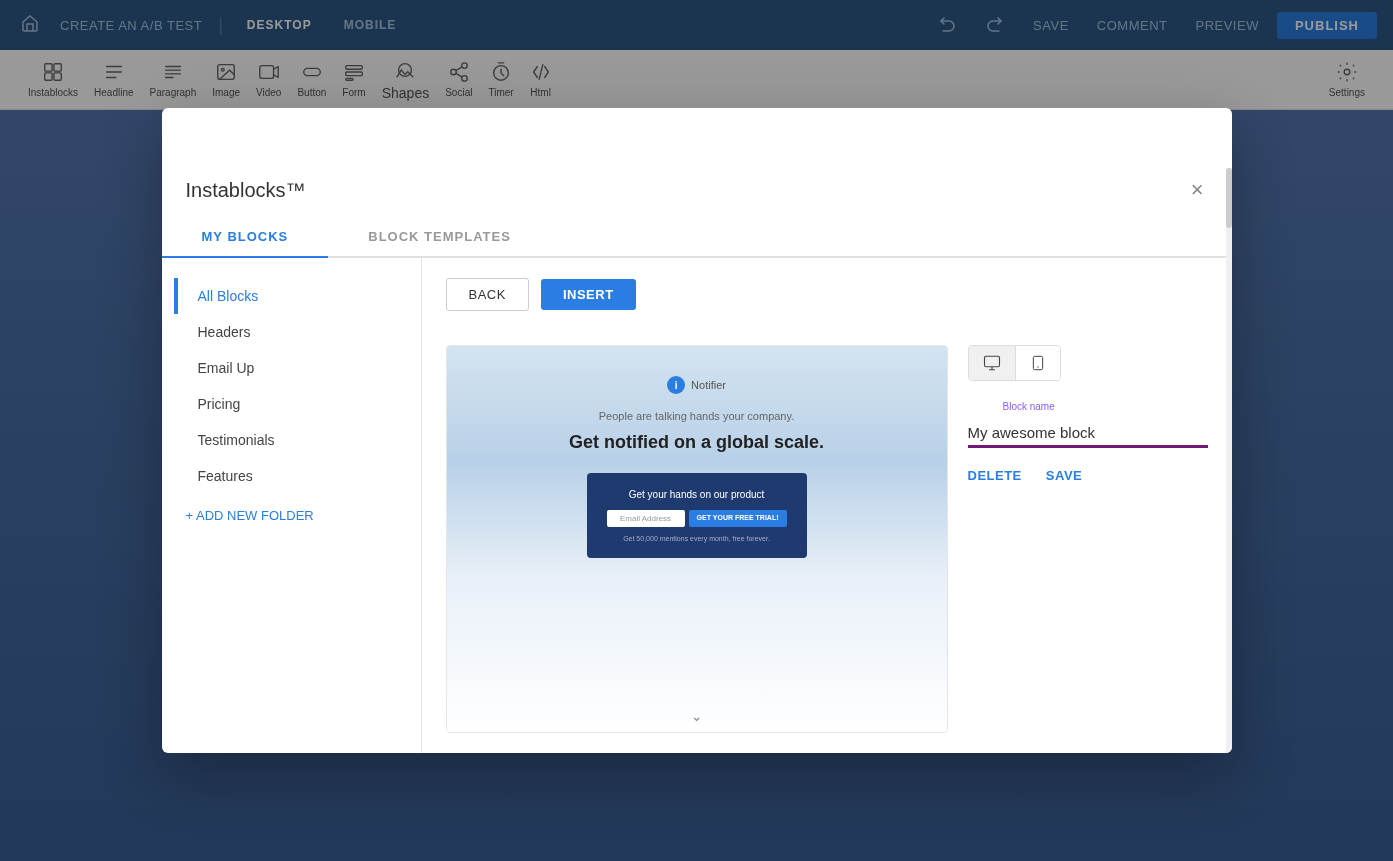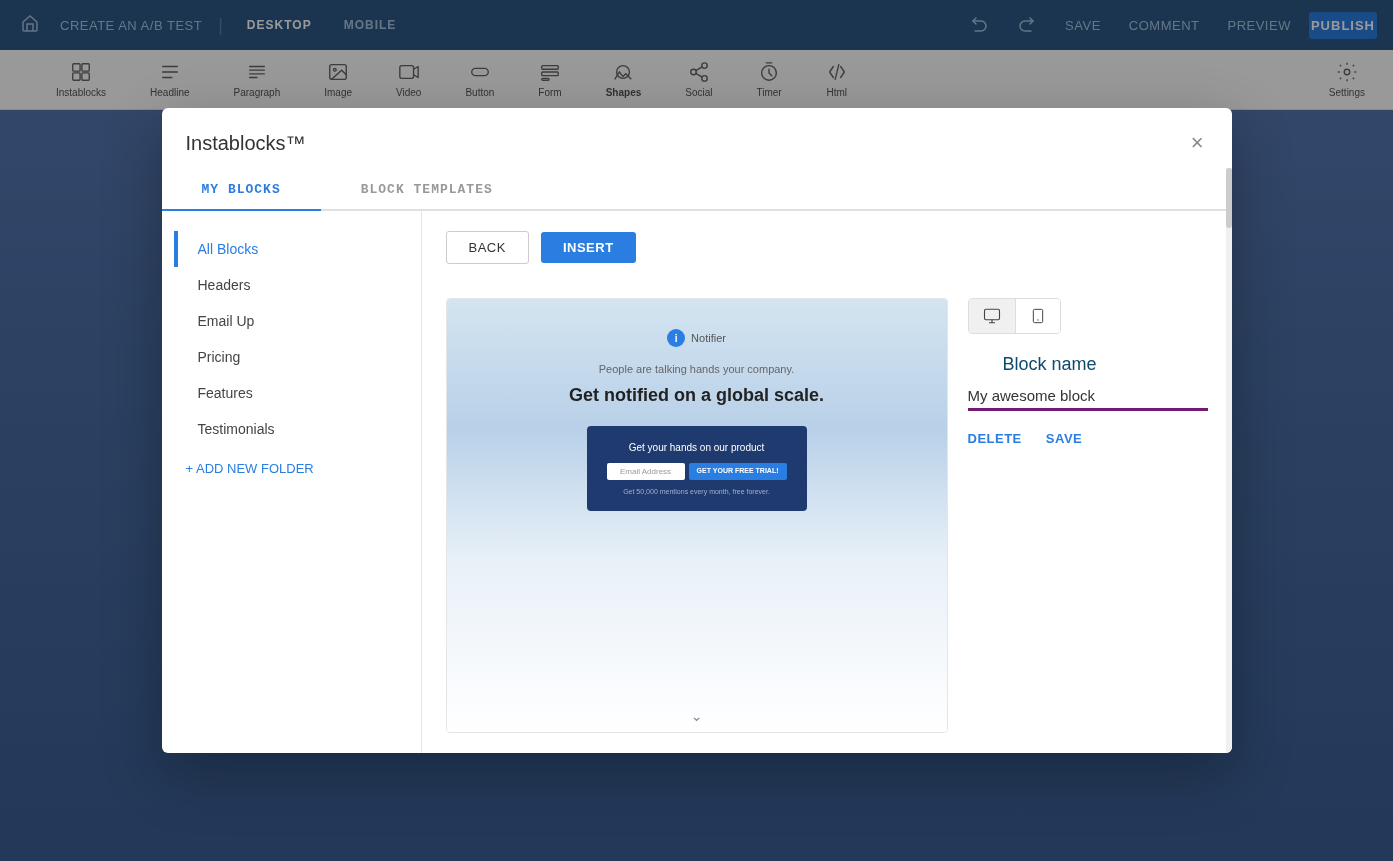--- a/index.html
+++ b/index.html
@@ -74,21 +74,21 @@
       font-size: 13px;
       font-weight: 500;
       cursor: pointer;
       padding: 4px 10px;
       letter-spacing: 0.5px;
     }
     .publish-btn {
       background: #2a7de1;
       color: white;
       border: none;
-      padding: 6px 2px;
+      padding: 6px 18px;
       font-size: 13px;
       font-weight: 600;
       letter-spacing: 1px;
       border-radius: 3px;
       cursor: pointer;
       text-transform: uppercase;
     }
 
     
     .second-toolbar {
@@ -105,21 +105,20 @@
     }
     .tool-item {
       display: flex;
       flex-direction: column;
       align-items: center;
       gap: 4px;
       cursor: pointer;
       color: #666;
       font-size: 11px;
       padding: 4px 8px;
-      margin-left: 28px;
     }
     .tool-item svg {
       width: 22px;
       height: 22px;
       fill: none;
       stroke: #666;
       stroke-width: 1.5;
     }
 
     
@@ -146,20 +145,21 @@
       box-shadow: 0 20px 60px rgba(0,0,0,0.3);
     }
 
     
     .modal-header {
       padding: 20px 24px 0;
       display: flex;
       align-items: center;
       justify-content: space-between;
       flex-shrink: 0;
+      margin-top: 47px;
     }
     .modal-title {
       font-size: 20px;
       font-weight: 400;
       color: #333;
     }
     .modal-close {
       color: #888;
       font-size: 22px;
       cursor: pointer;
@@ -176,21 +176,20 @@
     }
     .modal-tab {
       padding: 12px 40px;
       font-size: 13px;
       font-weight: 600;
       letter-spacing: 1px;
       color: #999;
       cursor: pointer;
       text-transform: uppercase;
       position: relative;
-      font-family: Liberation Mono, monospace;
     }
     .modal-tab.active {
       color: #2a7de1;
     }
     .modal-tab.active::after {
       content: '';
       position: absolute;
       bottom: -2px; left: 0; right: 0;
       height: 2px;
       background: #2a7de1;
@@ -410,22 +409,22 @@
     }
     .device-switch-btn + .device-switch-btn {
       border-left: 1px solid #ddd;
     }
     .block-name-section {
       display: flex;
       flex-direction: column;
       gap: 8px;
     }
     .block-name-label {
-      font-size: 18px;
-      color: #0c4a6e;
+      font-size: 10px;
+      color: #8b5cf6;
       font-weight: 400;
       padding-left: 35px;
     }
     .block-name-input {
       border: none;
       border-bottom: 3px solid #701a75;
       padding: 4px 0;
       font-size: 15px;
       color: #333;
       outline: none;
@@ -566,21 +565,21 @@
         <rect x="3" y="19" width="8" height="2" rx="1"></rect>
       </svg>
     <span style="font-size:10px;color:#555;">Form</span>
   </div>
 
   <div class="tool-item">
     <svg viewBox="0 0 24 24">
         <circle cx="12" cy="12" r="7"></circle>
         <path d="M3 20l5-8 4 5 3-3 6 6"></path>
       </svg>
-    <span style="font-size:10px;color:#555;font-weight:bold;">Shapes</span>
+    <span style="font-size:14px;color:#555;">Shapes</span>
   </div>
 
   <div class="tool-item">
     <svg viewBox="0 0 24 24">
         <circle cx="18" cy="5" r="3"></circle>
         <circle cx="6" cy="12" r="3"></circle>
         <circle cx="18" cy="19" r="3"></circle>
         <path d="M8.59 13.51l6.83 3.98M15.41 6.51l-6.82 3.98"></path>
       </svg>
     <span style="font-size:10px;color:#555;">Social</span>
@@ -624,22 +623,22 @@
       <div class="modal-tab">BLOCK TEMPLATES</div>
     </div>
 
     <div class="modal-body">
 
       <div class="modal-sidebar">
         <div class="sidebar-item active">All Blocks</div>
         <div class="sidebar-item">Headers</div>
         <div class="sidebar-item">Email Up</div>
         <div class="sidebar-item">Pricing</div>
+        <div class="sidebar-item">Testimonials</div>
         <div class="sidebar-item">Features</div>
-        <div class="sidebar-item">Testimonials</div>
         <div class="add-folder-btn">+ ADD NEW FOLDER</div>
       </div>
 
       <div class="modal-content">
 
         <div class="action-bar">
           <button class="back-btn">BACK</button>
           <button class="insert-btn">INSERT</button>
         </div>
 

